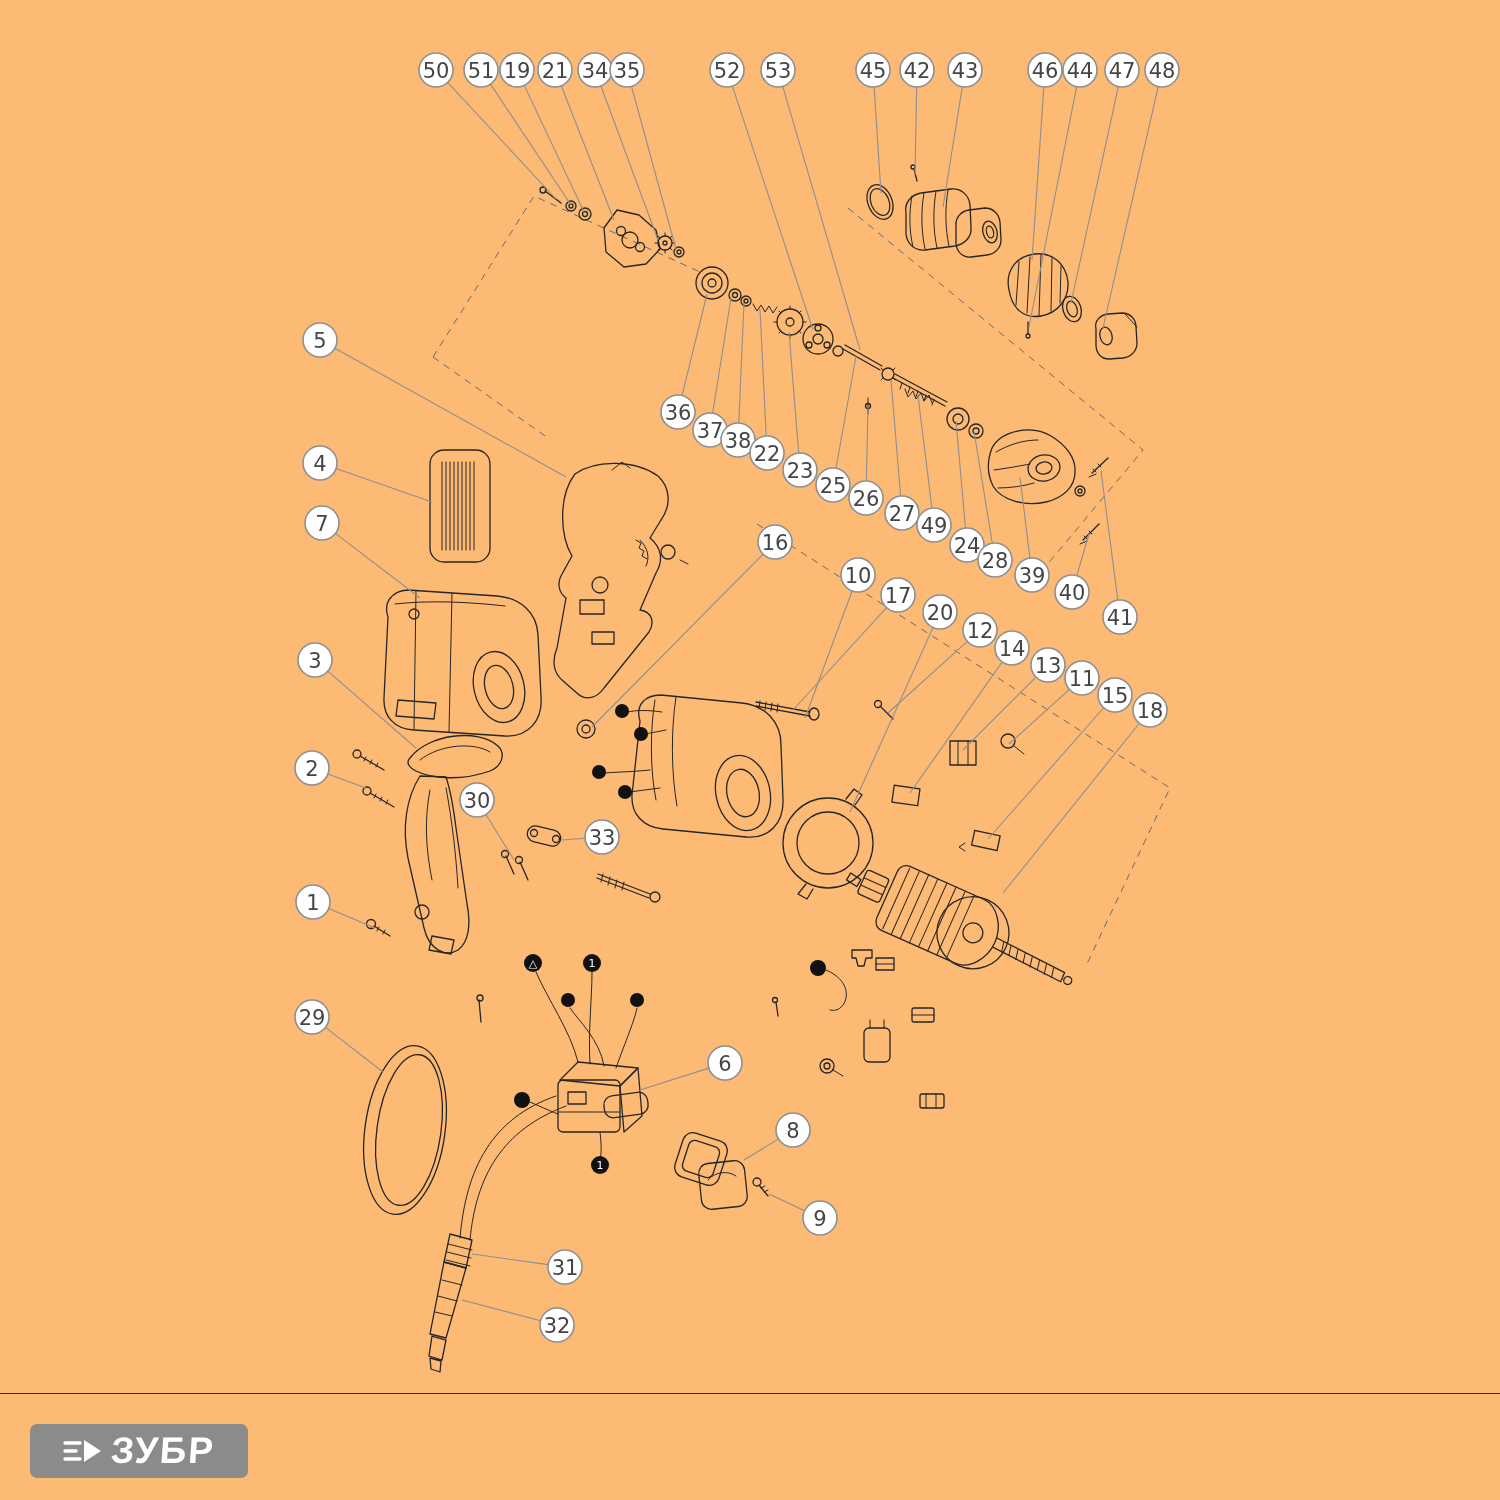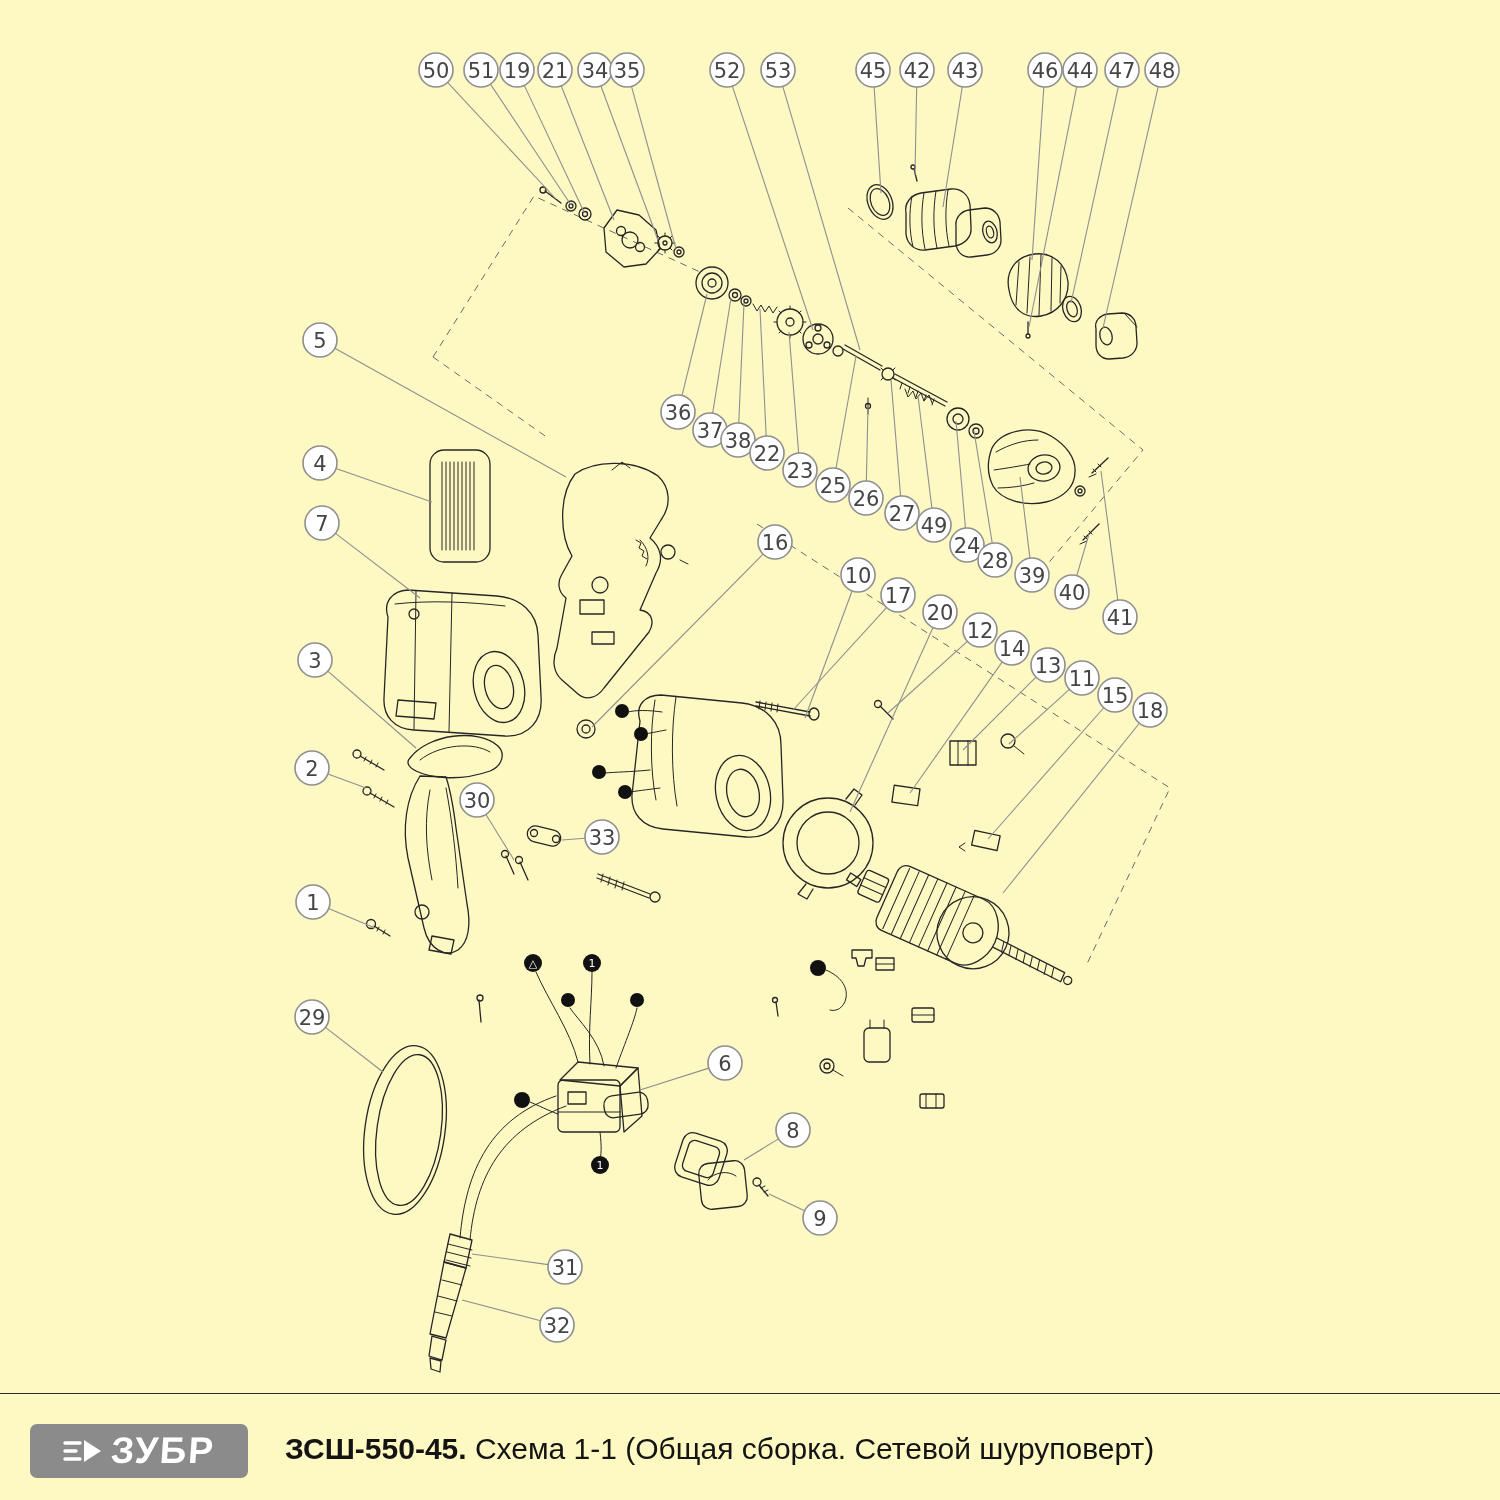--- a/index.html
+++ b/index.html
@@ -1,16 +1,16 @@
 <!DOCTYPE html>
 <html><head>
 <meta charset="utf-8">
 <style>
   html,body{margin:0;padding:0;background:#fff;}
-  #page{position:relative;width:1500px;height:1500px;background:#fef9c3;overflow:hidden;
+  #page{position:relative;width:1500px;height:1500px;background:#fdba74;overflow:hidden;
         font-family:"Liberation Sans",sans-serif;}
   #diagram{position:absolute;left:0;top:0;}
   .art{stroke:#262626;fill:none;stroke-width:1.3;stroke-linecap:round;stroke-linejoin:round;}
   .art .fill-dark{fill:#111;stroke:none;}
   .art .thin{stroke-width:1;}
   .dashed{stroke:#6a6a6a;stroke-width:1;fill:none;stroke-dasharray:7 6;}
   #footer-rule{position:absolute;left:0;top:1393px;width:1500px;height:0;border-top:1.5px solid #2b2b2b;}
   #footer{position:absolute;left:0;top:1410px;width:1500px;height:90px;}
   #logo-box{position:absolute;left:30px;top:14px;width:218px;height:54px;background:#8b8b8b;
             border-radius:7px;display:flex;align-items:center;justify-content:center;gap:8px;}
@@ -575,18 +575,15 @@
 <div id="footer-rule"></div>
 
 <div id="footer">
   <div id="logo-box">
     <svg width="40" height="28" viewBox="0 0 40 28">
       <path d="M2,6 h15 M2,14 h11 M2,22 h15" stroke="#ffffff" stroke-width="3.4" fill="none" stroke-linecap="round"></path>
       <path d="M21,3 L38,14 L21,25 Z" fill="#ffffff"></path>
     </svg>
     <span id="logo-text">ЗУБР</span>
   </div>
-  <div id="title-line">
-    <span id="title-model">ЗСШ-550-45.</span><span id="title-rest"> Схема 1-1 (Общая сборка. Сетевой шуруповерт)</span>
-  </div>
 </div>
 
 </div>
 
 </body></html>

